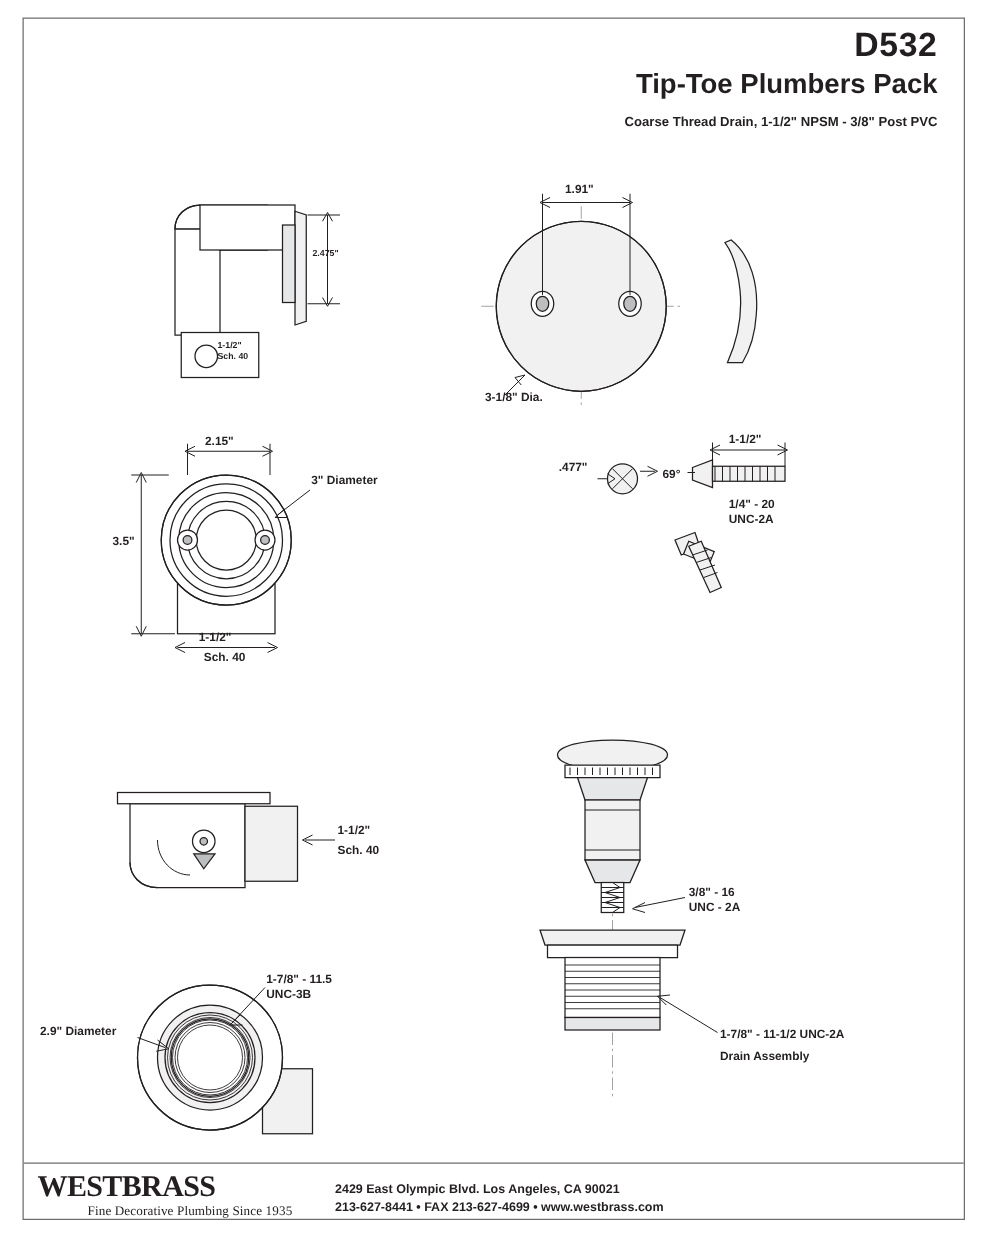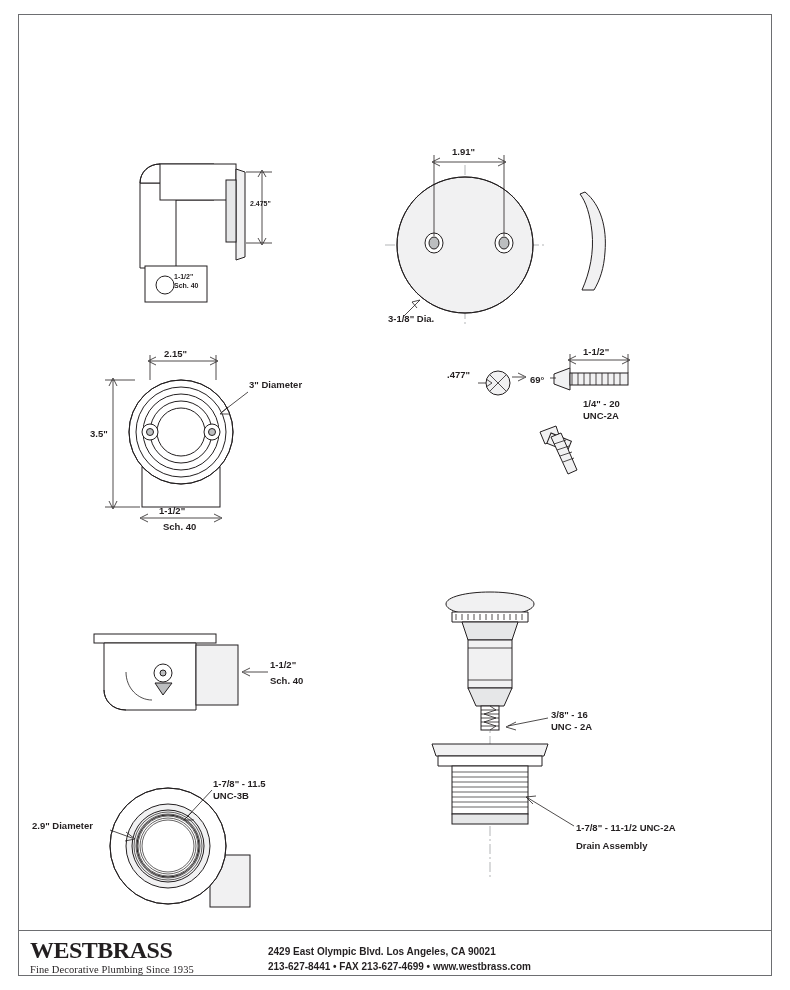--- a/index.html
+++ b/index.html
@@ -79,20 +79,21 @@
     letter-spacing: -0.5px;
     color: #231f20;
     line-height: 1;
   }
   .brand-tag {
     font-family: "Liberation Serif", serif;
     font-size: 10.5px;
     color: #231f20;
     margin-top: 2px;
     letter-spacing: 0.1px;
+    margin-left: 40px;
   }
   .footer-addr {
     position: absolute;
     left: 268px;
     top: 945px;
     font-size: 10px;
     font-weight: bold;
     color: #231f20;
     line-height: 1.45;
   }
@@ -116,20 +117,25 @@
   .fill-d { fill: #bcbec0; stroke: #231f20; stroke-width: 1; }
   .nofill { fill: none; stroke: #231f20; stroke-width: 1; }
 </style>
 </head>
 <body>
 
 <div class="sheet">
 
   <div class="border-frame"></div>
 
+  <div class="header">
+    <div class="model-no">D532</div>
+    <div class="model-title">Tip-Toe Plumbers Pack</div>
+    <div class="model-sub">Coarse Thread Drain, 1-1/2" NPSM - 3/8" Post  PVC</div>
+  </div>
 
   <svg width="790" height="990">
 
     <path class="fill-w" d="M140 183 L140 268 L176 268 L176 183 Z"></path>
 
     <path class="fill-w" d="M140 183 C140 172 149 164 160 164 L160 164 L214 164 L214 200 L176 200 C176 190 176 183 176 183 Z"></path>
     <path class="ln" d="M140 183 C140 172 149 164 160 164"></path>
     <path class="ln" d="M176 183 C176 176 172 172 166 172"></path>
 
     <rect class="fill-w" x="160" y="164" width="76" height="36"></rect>

